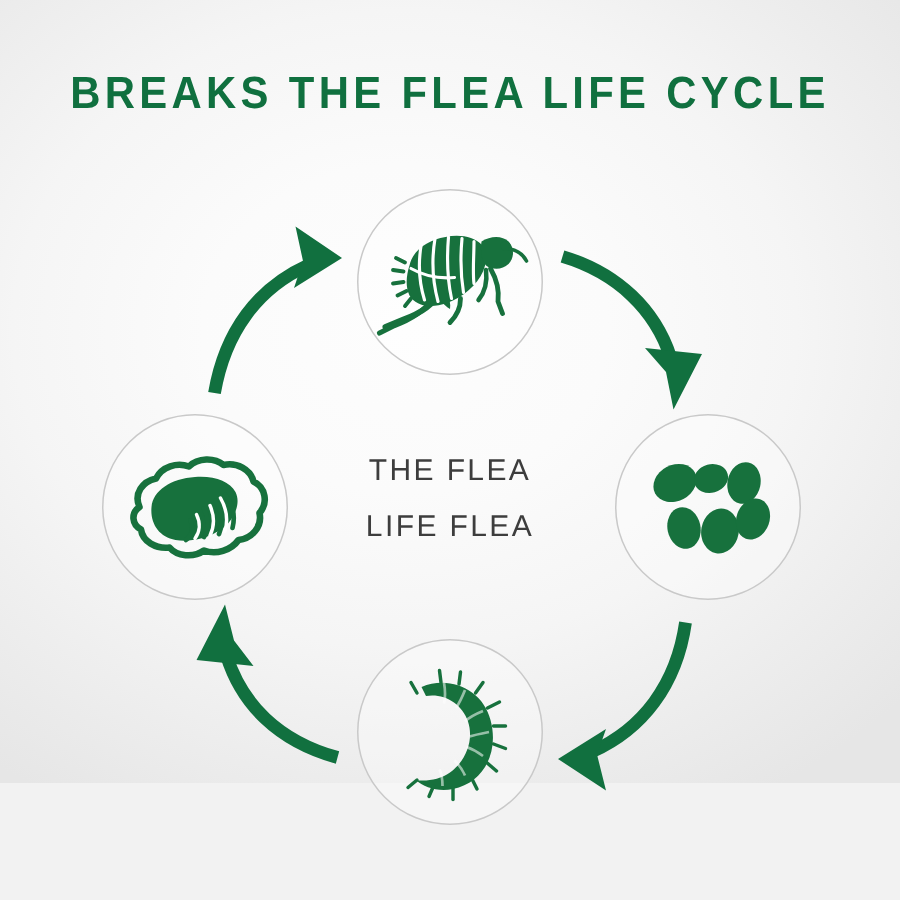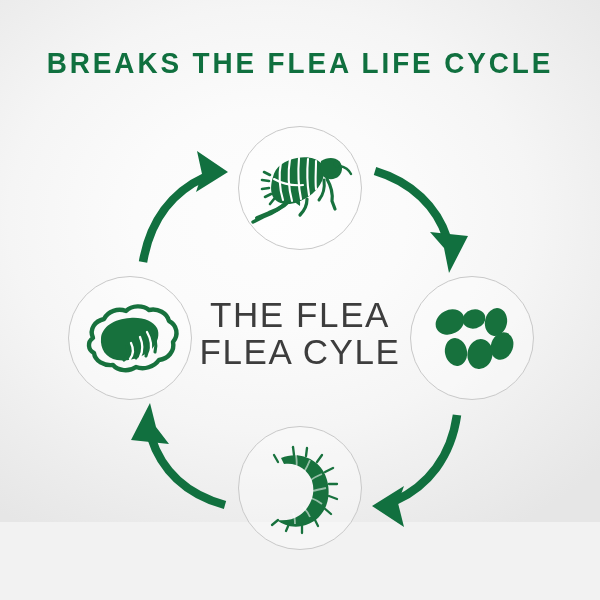--- a/index.html
+++ b/index.html
@@ -46,21 +46,21 @@
 
   
   #center-label {
     position: absolute;
     left: 190px;
     top: 296px;
     width: 220px;
     text-align: center;
     color: #3d3d3d;
     font-family: "Liberation Sans", sans-serif;
-    font-size: 35px;
+    font-size: 20px;
     font-weight: 400;
     line-height: 37px;
     letter-spacing: 1.6px;
     white-space: nowrap;
   }
   #center-label .cl-line { display: block; }
 
   
   .stage {
     position: absolute;
@@ -114,21 +114,21 @@
     </g>
 
     <g>
       <path d="M 143 262 C 150 221 172 192 205 177" fill="none" stroke="#11703f" stroke-width="8.5" stroke-linecap="butt"></path>
       <polygon points="196,192 228,172 197,151 202,174" fill="#11703f"></polygon>
     </g>
   </svg>
 
   <div id="center-label">
     <span class="cl-line">THE FLEA</span>
-    <span class="cl-line">FLEA CYLE</span>
+    <span class="cl-line">LIFE FLEA</span>
   </div>
 
   <div class="stage" id="stage-adult">
     <svg width="110" height="110" viewBox="0 0 110 110">
       <g fill="#17713d">
 
         <path d="M28 44 C30 34 40 27 52 25 C62 23 71 25 76 30
                  C80 34 80 41 77 48 C73 57 64 65 53 69
                  C42 73 32 71 28 64 C25 58 26 50 28 44 Z"></path>
 

